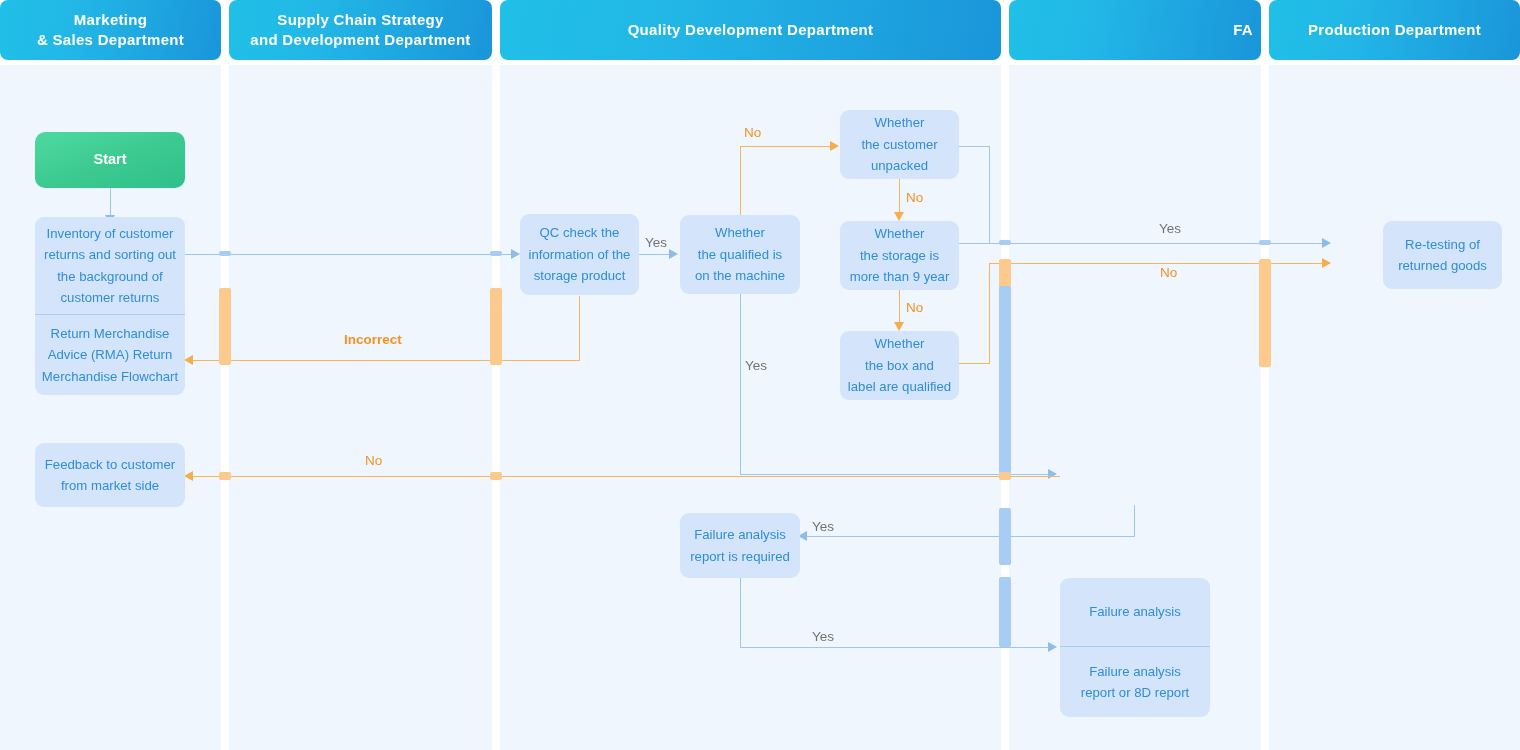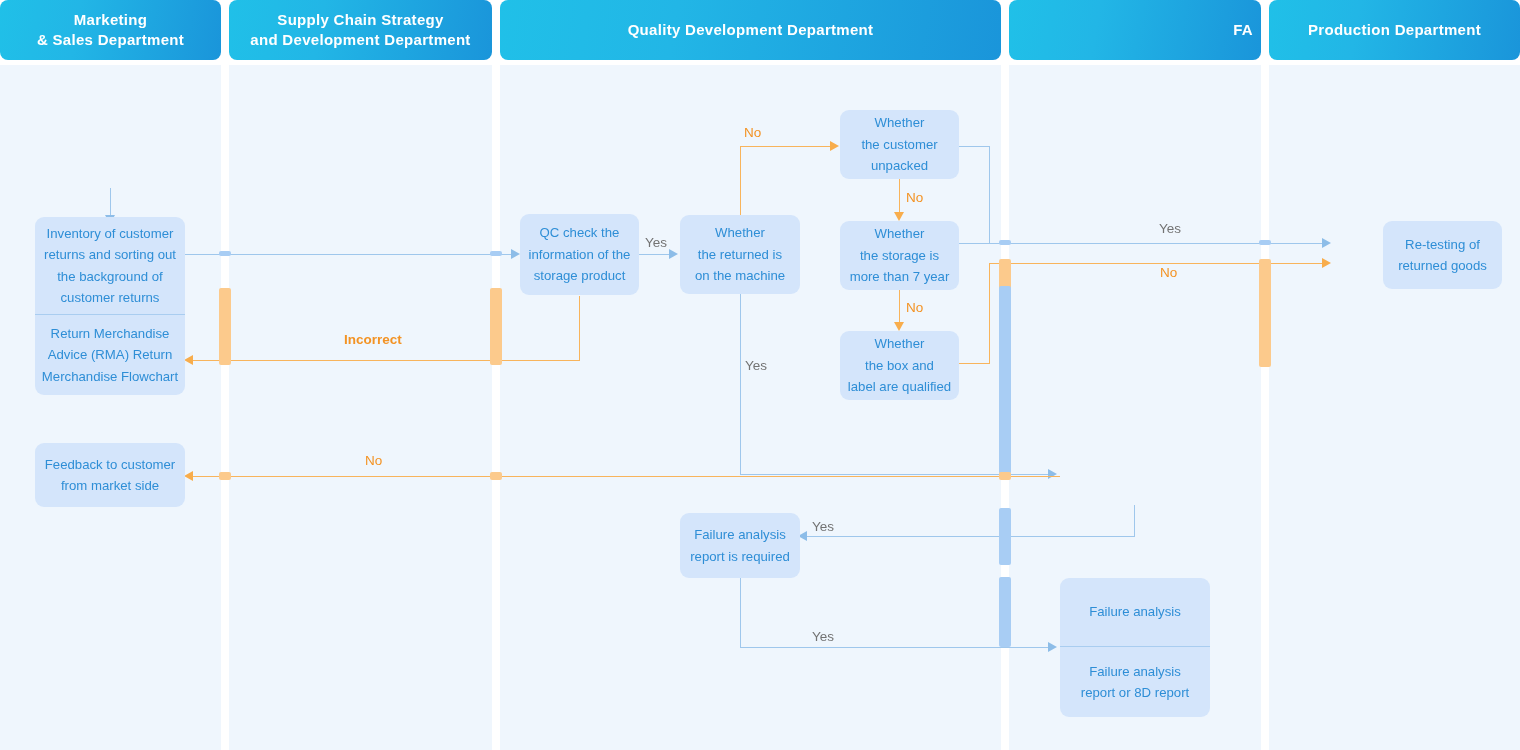--- a/index.html
+++ b/index.html
@@ -197,20 +197,23 @@
   <div class="chip blue" style="left:999px;top:508px;width:12px;height:57px;"></div>
   <div class="ah left" style="left:798px;top:531px;"></div>
   <div class="lbl yes" style="left:812px;top:519px;">Yes</div>
 
   <div class="ln v" style="left:740px;top:578px;height:69px;"></div>
   <div class="ln h" style="left:740px;top:647px;width:312px;"></div>
   <div class="chip blue" style="left:999px;top:577px;width:12px;height:70px;"></div>
   <div class="ah right" style="left:1048px;top:642px;"></div>
   <div class="lbl yes" style="left:812px;top:629px;">Yes</div>
 
+  <div class="node start" style="left:35px;top:132px;width:150px;height:56px;">
+    <span>Start</span>
+  </div>
 
   <div class="node" style="left:35px;top:443px;width:150px;height:64px;">
     <div>
       <div>Feedback to customer</div>
       <div>from market side</div>
     </div>
   </div>
 
   <div class="node split" style="left:35px;top:217px;width:150px;height:178px;">
     <div class="seg top" style="height:98px;">
@@ -234,38 +237,38 @@
     <div>
       <div>QC check the</div>
       <div>information of the</div>
       <div>storage product</div>
     </div>
   </div>
 
   <div class="node" style="left:680px;top:215px;width:120px;height:79px;">
     <div>
       <div>Whether</div>
-      <div>the returned is</div>
+      <div>the qualified is</div>
       <div>on the machine</div>
     </div>
   </div>
 
   <div class="node" style="left:840px;top:110px;width:119px;height:69px;">
     <div>
       <div>Whether</div>
       <div>the customer</div>
       <div>unpacked</div>
     </div>
   </div>
 
   <div class="node" style="left:840px;top:221px;width:119px;height:69px;">
     <div>
       <div>Whether</div>
       <div>the storage is</div>
-      <div>more than 7 year</div>
+      <div>more than 9 year</div>
     </div>
   </div>
 
   <div class="node" style="left:840px;top:331px;width:119px;height:69px;">
     <div>
       <div>Whether</div>
       <div>the box and</div>
       <div>label are qualified</div>
     </div>
   </div>

